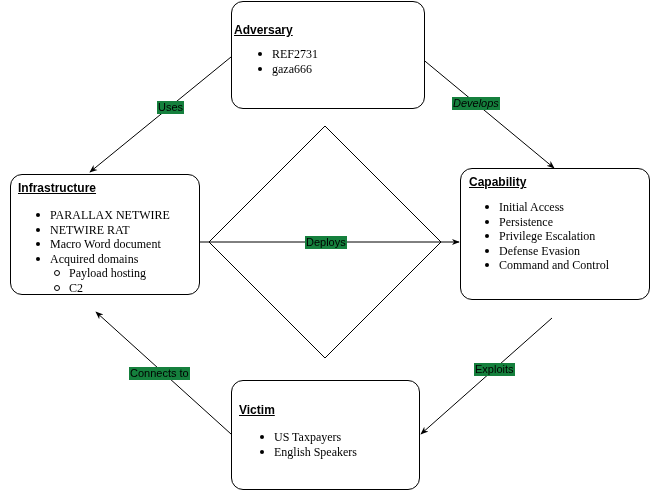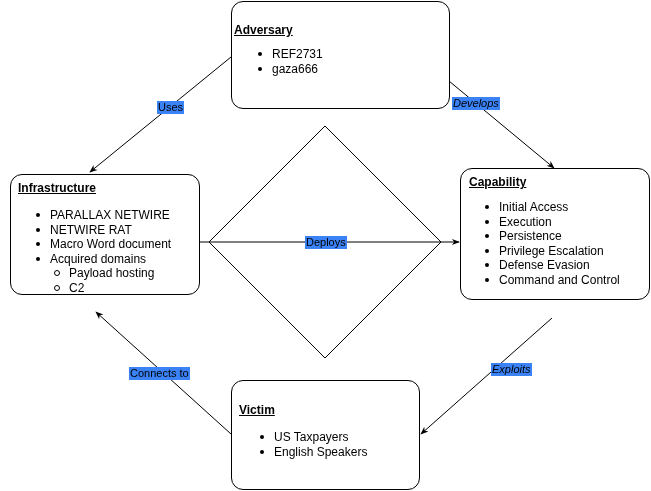--- a/index.html
+++ b/index.html
@@ -2,44 +2,44 @@
 <html><head>
   <meta charset="utf-8">
   <style>
     html, body { margin: 0; padding: 0; background: #ffffff; }
     body { width: 651px; height: 491px; position: relative; overflow: hidden;
            font-family: "Liberation Sans", sans-serif; color: #000; }
     svg.lines { position: absolute; left: 0; top: 0; }
     .box { position: absolute; border: 1px solid #000; border-radius: 12px; background: #fff; box-sizing: border-box; }
     .box .title { position: absolute; font-weight: bold; text-decoration: underline; font-size: 12px; }
     .box ul { position: absolute; margin: 0; padding-left: 0; list-style: none; font-size: 12px; line-height: 14.5px; }
-    .box li { position: relative; padding-left: 18px; }
+    .box li { position: relative; padding-left: 18px; font-family: Liberation Serif, serif; }
     .box li::before { content: ""; position: absolute; left: 4px; top: 5px; width: 4px; height: 4px; border-radius: 50%; background: #000; }
     .box li.sub { padding-left: 37px; }
     .box li.sub::before { left: 22px; top: 4px; width: 4px; height: 4px; border: 1px solid #000; background: #fff; }
-    .edge-label { position: absolute; font-size: 11px; background: #3b82f6; padding: 0 1px; line-height: 13px; white-space: nowrap; }
+    .edge-label { position: absolute; font-size: 11px; background: #15803d; padding: 0 1px; line-height: 13px; white-space: nowrap; }
   </style>
 </head>
 <body>
 
 <svg class="lines" width="651" height="491">
   <defs>
     <marker id="arrow" viewBox="0 0 10 10" refX="9" refY="5" markerWidth="8" markerHeight="8" orient="auto-start-reverse">
       <path d="M0,1 L10,5 L0,9 L3,5 z" fill="#000"></path>
     </marker>
   </defs>
   <polygon points="325,126 441,242 325,358 209,242" fill="none" stroke="#000" stroke-width="1"></polygon>
   <line x1="231" y1="57" x2="90" y2="172" stroke="#000" stroke-width="1" marker-end="url(#arrow)"></line>
   <line x1="420" y1="57" x2="554" y2="168" stroke="#000" stroke-width="1" marker-end="url(#arrow)"></line>
   <line x1="191" y1="242" x2="459" y2="242" stroke="#000" stroke-width="1" marker-end="url(#arrow)"></line>
   <line x1="552" y1="318" x2="421" y2="434" stroke="#000" stroke-width="1" marker-end="url(#arrow)"></line>
   <line x1="231" y1="434" x2="96" y2="312" stroke="#000" stroke-width="1" marker-end="url(#arrow)"></line>
 </svg>
 
-<div class="box" style="left:231px; top:1px; width:219px; height:108px;">
+<div class="box" style="left:231px; top:1px; width:194px; height:108px;">
   <div class="title" style="left:2px; top:21px;">Adversary</div>
   <ul style="left:22px; top:45px;">
     <li>REF2731</li>
     <li>gaza666</li>
   </ul>
 </div>
 
 <div class="box" style="left:10px; top:174px; width:190px; height:121px;">
   <div class="title" style="left:7px; top:6px;">Infrastructure</div>
   <ul style="left:21px; top:33px;">
@@ -49,33 +49,32 @@
     <li>Acquired domains</li>
     <li class="sub">Payload hosting</li>
     <li class="sub">C2</li>
   </ul>
 </div>
 
 <div class="box" style="left:460px; top:168px; width:190px; height:132px;">
   <div class="title" style="left:8px; top:6px;">Capability</div>
   <ul style="left:20px; top:31px;">
     <li>Initial Access</li>
-    <li>Execution</li>
     <li>Persistence</li>
     <li>Privilege Escalation</li>
     <li>Defense Evasion</li>
     <li>Command and Control</li>
   </ul>
 </div>
 
 <div class="box" style="left:231px; top:380px; width:189px; height:110px;padding-left:35px;">
   <div class="title" style="left:7px; top:22px;">Victim</div>
   <ul style="left:24px; top:49px;">
     <li>US Taxpayers</li>
     <li>English Speakers</li>
   </ul>
 </div>
 
 <span class="edge-label" style="left:157px; top:101px;">Uses</span>
 <span class="edge-label" style="left:452px; top:97px;font-style:italic;">Develops</span>
 <span class="edge-label" style="left:305px; top:236px;">Deploys</span>
-<span class="edge-label" style="left:491px; top:363px;font-style:italic;">Exploits</span>
+<span class="edge-label" style="left:474px; top:363px;">Exploits</span>
 <span class="edge-label" style="left:129px; top:367px;">Connects to</span>
 
 </body></html>

